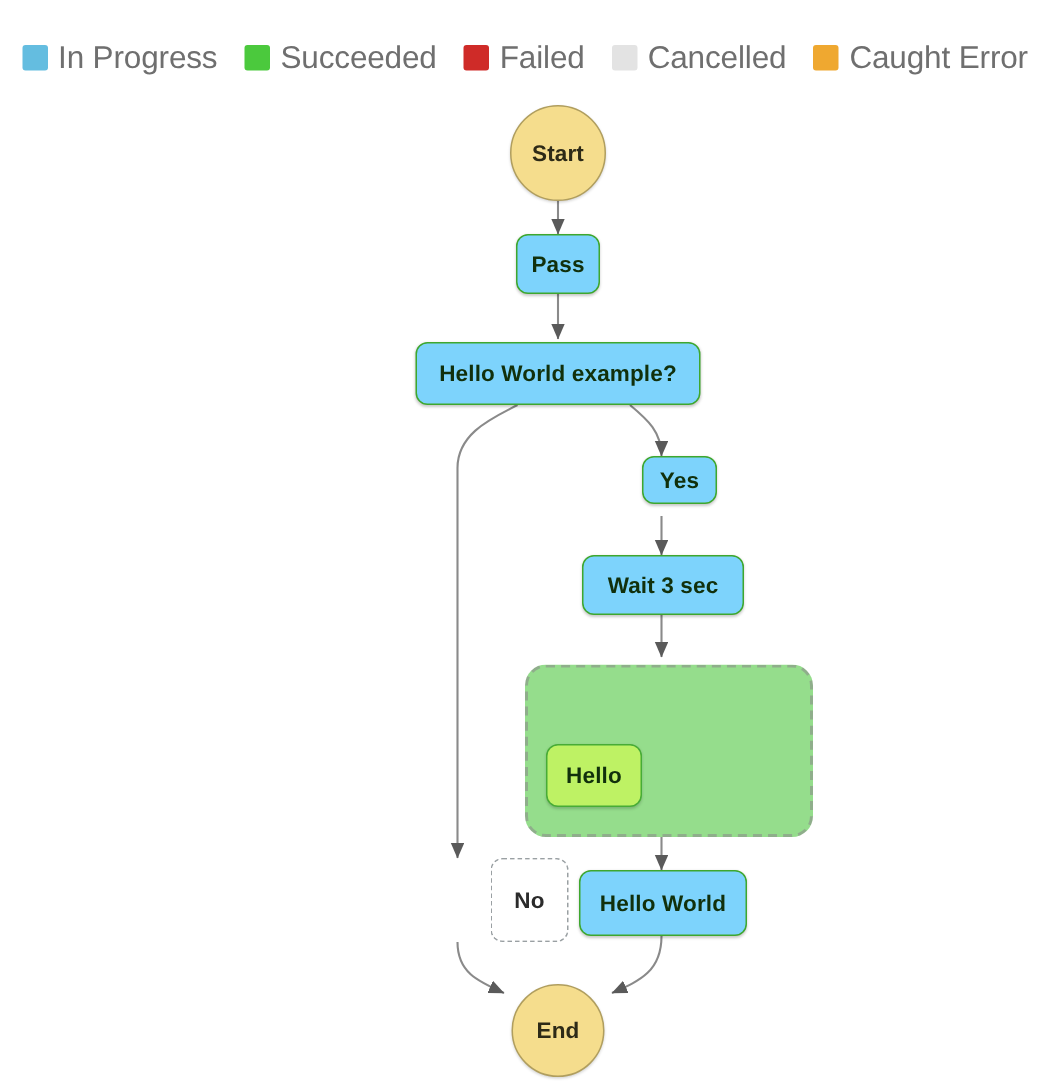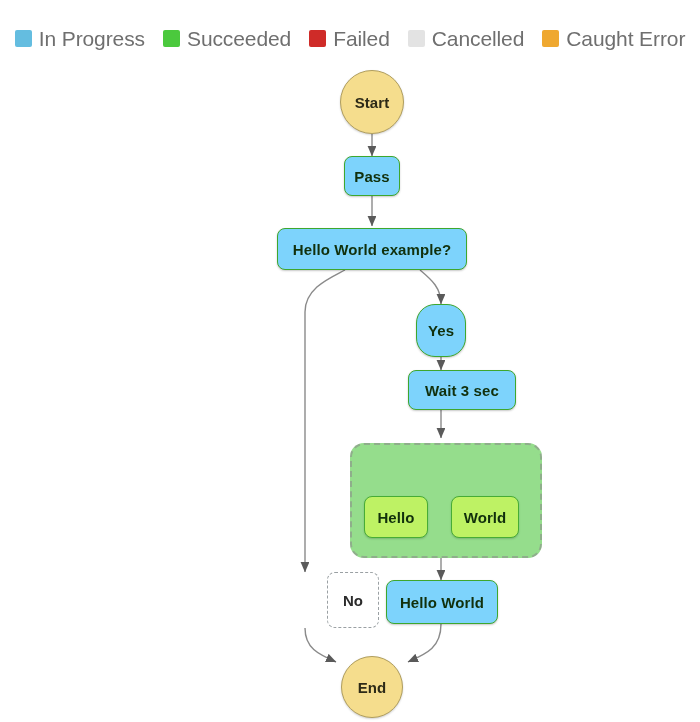--- a/index.html
+++ b/index.html
@@ -190,37 +190,34 @@
   </div>
 
   <div class="node node-task" style="left:344px; top:100px; width:56px; height:40px;">
     <span>Pass</span>
   </div>
 
   <div class="node node-task" style="left:277px; top:172px; width:190px; height:42px;">
     <span>Hello World example?</span>
   </div>
 
-  <div class="node node-task" style="left:416px; top:248px; width:50px; height:53px;border-radius:19px;">
+  <div class="node node-task" style="left:428px; top:248px; width:50px; height:32px;">
     <span>Yes</span>
   </div>
 
-  <div class="node node-task" style="left:388px; top:314px; width:108px; height:40px;margin-left:20px;">
+  <div class="node node-task" style="left:388px; top:314px; width:108px; height:40px;">
     <span>Wait 3 sec</span>
   </div>
 
   <div class="group-box" style="left:350px; top:387px; width:192px; height:115px;"></div>
 
   <div class="node node-inner" style="left:364px; top:440px; width:64px; height:42px;">
     <span>Hello</span>
   </div>
 
-  <div class="node node-inner" style="left:451px; top:440px; width:68px; height:42px;">
-    <span>World</span>
-  </div>
 
   <div class="node node-cancelled" style="left:279px; top:516px; width:52px; height:56px;margin-left:48px;">
     <span>No</span>
   </div>
 
   <div class="node node-circle" style="left:341px; top:600px; width:62px; height:62px;">
     <span>End</span>
   </div>
 
   <div class="node node-task" style="left:386px; top:524px; width:112px; height:44px;">

